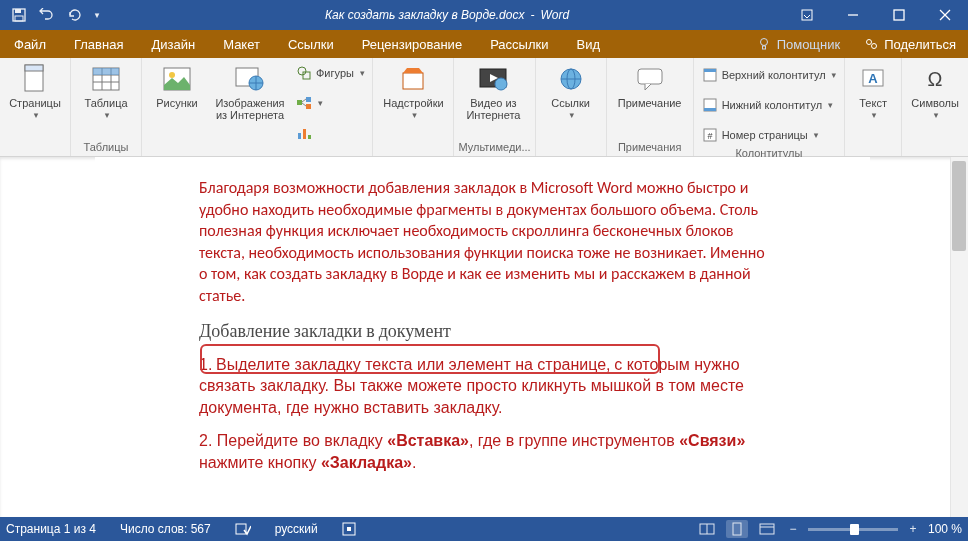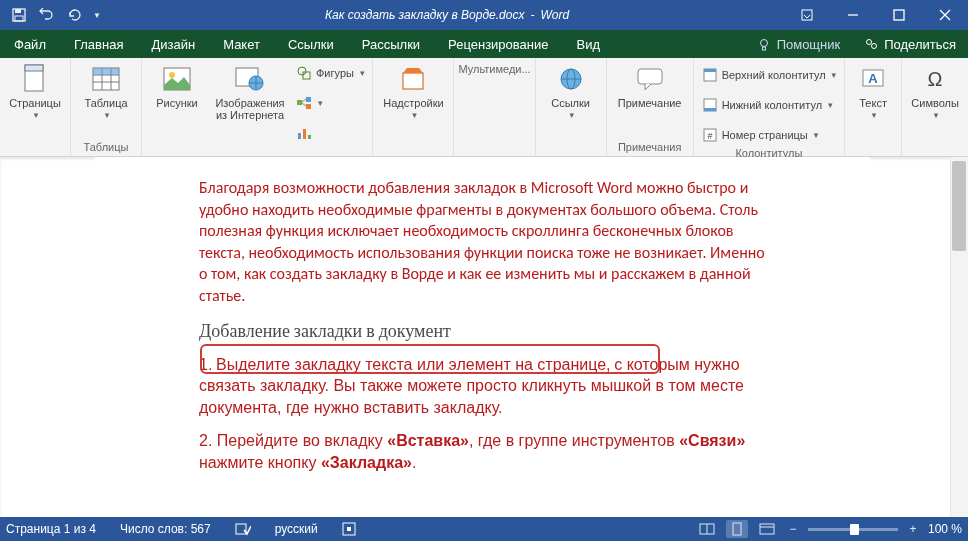--- a/index.html
+++ b/index.html
@@ -8,25 +8,25 @@
 
 
 .titlebar { height: 30px; background: #2b579a; display: flex; align-items: stretch; color: #fff; font-size: 12px; }
 .qat { display: flex; align-items: center; padding: 0 6px; gap: 2px; }
 .qat-btn { width: 26px; height: 26px; display: flex; align-items: center; justify-content: center; color: #fff; opacity: .9; }
 .title-text { flex: 1; display: flex; align-items: center; justify-content: center; gap: 6px; font-style: italic; }
 .win-controls { display: flex; align-items: stretch; }
 .win-btn { width: 46px; display: flex; align-items: center; justify-content: center; color: #fff; }
 
 
-.ribbon-tabs { height: 28px; background: #14532d; display: flex; align-items: stretch; color: #fff; font-size: 13px; }
+.ribbon-tabs { height: 28px; background: #a16207; display: flex; align-items: stretch; color: #fff; font-size: 13px; }
 .rtab { padding: 0 14px; display: flex; align-items: center; cursor: default; }
 .rtab.active { background: #f3f3f3; color: #2b579a; }
 .rtab-right { margin-left: auto; display: flex; align-items: center; }
-.assist { display: flex; align-items: flex-end; gap: 6px; padding: 0 12px; color: #ccd9ed; }
+.assist { display: flex; align-items: flex-start; gap: 6px; padding: 0 12px; color: #ccd9ed; }
 .share { display: flex; align-items: center; gap: 6px; padding: 0 12px; color: #fff; }
 
 
 .ribbon { height: 99px; background: #f3f3f3; border-bottom: 1px solid #d4d4d4; display: flex; font-size: 11px; color: #444; }
 .group { border-right: 1px solid #e1e1e1; display: flex; flex-direction: column; padding: 3px 4px 0; }
 .group-body { flex: 1; display: flex; align-items: flex-start; gap: 2px; }
 .group-label { text-align: center; font-size: 11px; color: #666; padding: 2px 0 3px; }
 .big-btn { display: flex; flex-direction: column; align-items: center; justify-content: flex-start; width: 62px; padding: 2px 2px; gap: 2px; text-align: center; line-height: 1.1; }
 .big-btn .ico { width: 32px; height: 32px; display: flex; align-items: center; justify-content: center; }
 .small-col { display: flex; flex-direction: column; gap: 10px; padding-top: 2px; }
@@ -111,22 +111,22 @@
         </div>
     </div>
   </div>
 
   <div class="ribbon-tabs">
     <div class="rtab">Файл</div>
     <div class="rtab">Главная</div>
     <div class="rtab">Дизайн</div>
     <div class="rtab">Макет</div>
     <div class="rtab">Ссылки</div>
+    <div class="rtab">Рецензирование</div>
     <div class="rtab">Рассылки</div>
-    <div class="rtab">Рецензирование</div>
     <div class="rtab">Вид</div>
     <div class="rtab-right">
       <div class="assist">
         <span>
             <svg width="14" height="14" viewBox="0 0 14 14">
               <circle cx="7" cy="5" r="3.5" fill="none" stroke="#ccd9ed"></circle>
               <rect x="5.5" y="9" width="3" height="3" fill="none" stroke="#ccd9ed"></rect>
             </svg>
           </span>
         <span>Помощник</span>
@@ -259,20 +259,32 @@
               </svg>
             </span>
           <span>Надстройки</span>
             <span class="dd">▾</span>
         </div>
       </div>
       <div class="group-label">&nbsp;</div>
     </div>
 
     <div class="group">
+      <div class="group-body">
+        <div class="big-btn" style="width:70px">
+          <span class="ico">
+              <svg width="30" height="26" viewBox="0 0 30 26">
+                <rect x="2" y="3" width="26" height="18" fill="#444" stroke="#222"></rect>
+                <path d="M12 8 L20 12 L12 16 Z" fill="#fff"></path>
+                <circle cx="23" cy="18" r="6" fill="#6bb1e0" stroke="#3b7bb5"></circle>
+              </svg>
+            </span>
+          <span>Видео из Интернета</span>
+        </div>
+      </div>
       <div class="group-label">Мультимеди...</div>
     </div>
 
     <div class="group">
       <div class="group-body">
         <div class="big-btn">
           <span class="ico">
               <svg width="28" height="28" viewBox="0 0 28 28">
                 <circle cx="14" cy="14" r="10" fill="#6bb1e0" stroke="#3b7bb5"></circle>
                 <ellipse cx="14" cy="14" rx="4" ry="10" fill="none" stroke="#3b7bb5"></ellipse>

